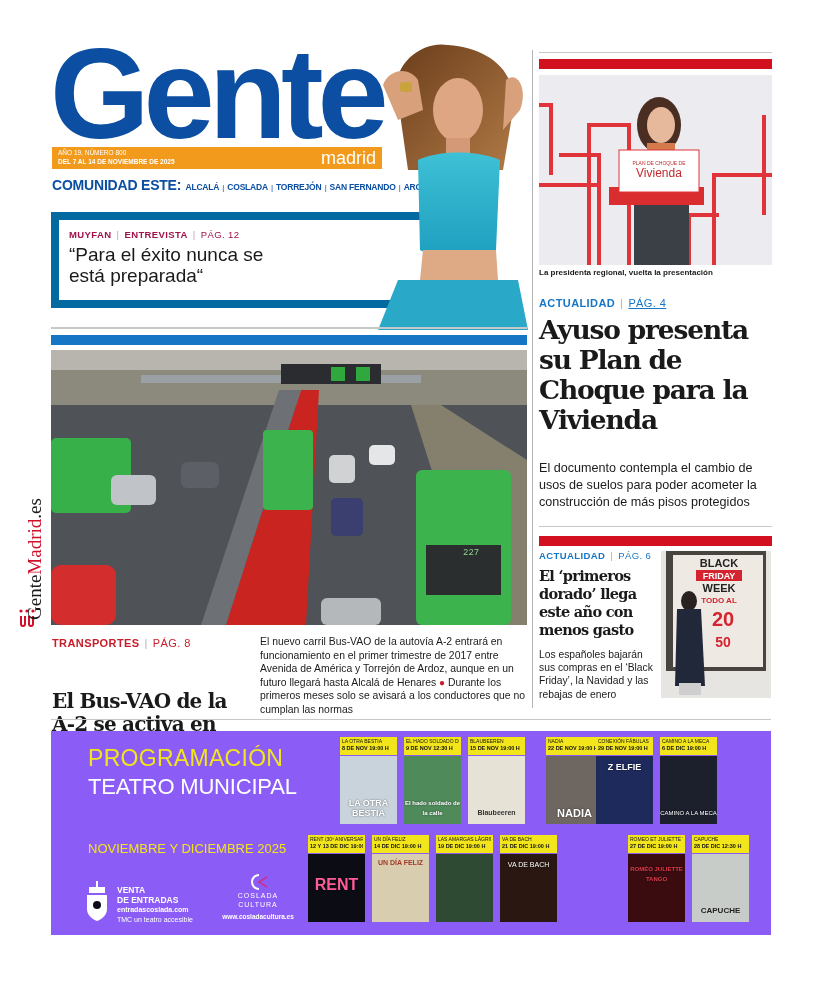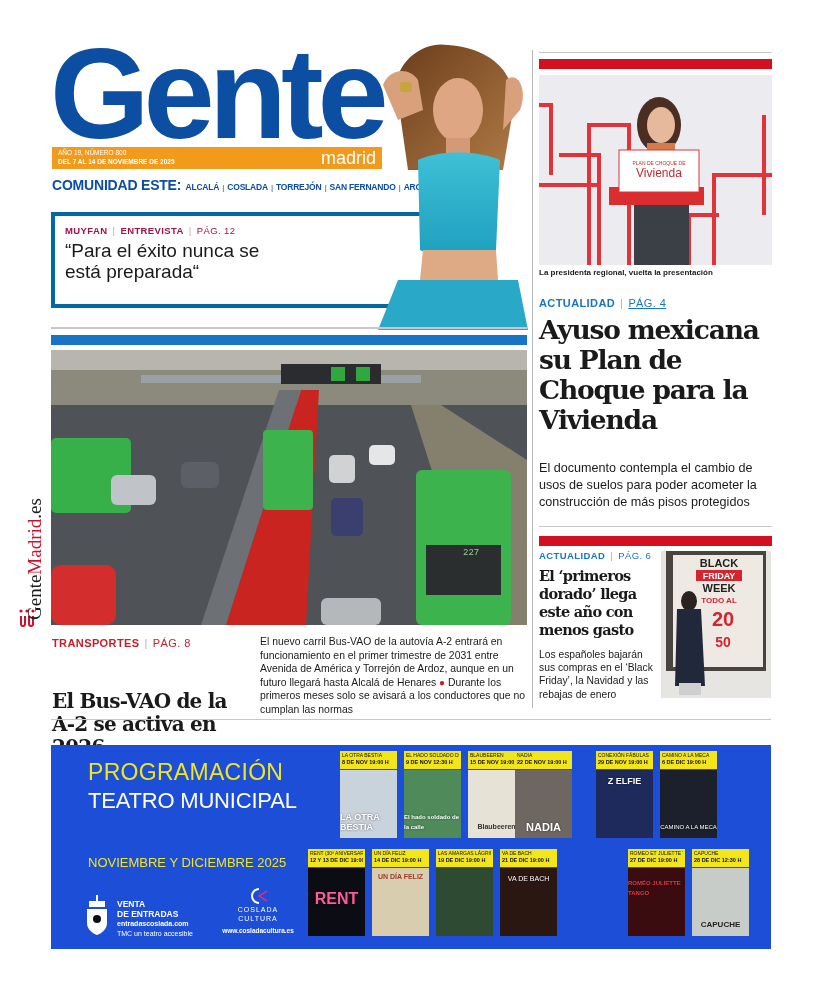--- a/index.html
+++ b/index.html
@@ -21,21 +21,21 @@
   .orange-bar .madrid { position: absolute; right: 6px; top: 1px; font-size: 18px; color: #fff; }
   .community { position: absolute; left: 52px; top: 176px; font-family: "Liberation Sans", sans-serif; font-weight: 700; color: #0b4ea2; white-space: nowrap; letter-spacing: -0.2px; }
   .community .lead { font-size: 14px; transform: scaleY(1.1); display: inline-block; }
   .community .towns { font-size: 8.5px; }
   .community .sep { color: #6a8fc7; padding: 0 3px; font-size: 8px; }
 
   
   .model { position: absolute; left: 378px; top: 40px; width: 150px; height: 290px; }
 
   
-  .interview { position: absolute; left: 51px; top: 212px; width: 388px; height: 96px; border: 4px solid #0369a1; background: #fff; }
+  .interview { position: absolute; left: 51px; top: 212px; width: 388px; height: 96px; border: 8px solid #0369a1; background: #fff; }
   .interview .kicker { position: absolute; left: 10px; top: 9px; font-size: 9.5px; font-weight: 700; color: #a1124a; letter-spacing: 0.4px; }
   .interview .quote { position: absolute; left: 10px; top: 24px; font-size: 19px; line-height: 21px; color: #1a1a1a; width: 200px; }
   .interview .deck { position: absolute; left: 192px; top: 16px; font-size: 8.6px; line-height: 11.5px; width: 130px; color: #1a1a1a; }
   .interview .deck b { font-weight: 700; }
 
   .hr-gray { position: absolute; height: 2px; background: #c8c8c8; }
   .vr-gray { position: absolute; width: 2px; background: #c8c8c8; }
 
   
   .blue-bar { position: absolute; left: 51px; top: 335px; width: 476px; height: 10px; background: #1676c5; }
@@ -59,42 +59,42 @@
   .ayuso-kicker { position: absolute; left: 539px; top: 297px; }
   .ayuso-headline { position: absolute; left: 539px; top: 315px; width: 240px; font-family: "DejaVu Serif", serif; font-weight: 700; font-size: 26.5px; line-height: 30px; color: #1a1a1a; letter-spacing: -1.2px; }
   .ayuso-deck { position: absolute; left: 539px; top: 460px; width: 235px; font-size: 12.6px; line-height: 17px; color: #1a1a1a; }
 
   .trim-kicker { position: absolute; left: 539px; top: 550px; }
   .trim-headline { position: absolute; left: 539px; top: 567px; width: 120px; font-family: "DejaVu Serif", serif; font-weight: 700; font-size: 14.5px; line-height: 18px; color: #1a1a1a; letter-spacing: -0.7px; }
   .trim-deck { position: absolute; left: 539px; top: 648px; width: 120px; font-size: 10.3px; line-height: 13.2px; color: #1a1a1a; }
   .bf-photo { position: absolute; left: 661px; top: 551px; width: 110px; height: 147px; background: #e4e2de; overflow: hidden; }
 
   
-  .ad { position: absolute; left: 51px; top: 731px; width: 720px; height: 204px; background: #1d4ed8; margin-top: 14px; }
+  .ad { position: absolute; left: 51px; top: 731px; width: 720px; height: 204px; background: #8b5cf6; }
   .ad .t1 { position: absolute; left: 37px; top: 14px; font-size: 23px; color: #f2e51c; letter-spacing: 0.3px; }
   .ad .t2 { position: absolute; left: 37px; top: 43px; font-size: 22px; color: #fff; letter-spacing: -0.2px; }
   .ad .t3 { position: absolute; left: 37px: top: 70px; }
   .ad .t3 { left: 37px; top: 70px; font-size: 31px; color: #fff; letter-spacing: 0.5px; position: absolute; }
   .ad .t4 { position: absolute; left: 37px; top: 110px; font-size: 13px; font-weight: 400; color: #f2e51c; }
   .ad .crest { position: absolute; left: 33px; top: 150px; width: 26px; height: 40px; }
   .ad .venta { position: absolute; left: 66px; top: 154px; color: #fff; }
   .ad .venta .l1, .ad .venta .l2 { font-size: 8.5px; font-weight: 700; line-height: 10px; display: block; }
   .ad .venta .l3 { font-size: 7px; font-weight: 700; display: block; line-height: 10px; }
   .ad .venta .l4 { font-size: 7px; display: block; line-height: 9px; }
   .ad .cc { position: absolute; left: 167px; top: 142px; width: 80px; text-align: center; color: #fff; }
   .ad .cc .logo-c { display: block; margin: 0 auto; width: 22px; height: 18px; }
   .ad .cc .n1, .ad .cc .n2 { font-size: 7px; letter-spacing: 1px; display: block; line-height: 9px; }
   .ad .cc .url { font-size: 6.5px; font-weight: 700; display: block; margin-top: 4px; }
 
   .show { position: absolute; width: 57px; }
   .show .lbl { background: #f2e51c; height: 18px; padding: 1px 2px; color: #111; }
   .show .lbl .name { display: block; font-size: 5px; line-height: 7px; white-space: nowrap; overflow: hidden; }
   .show .lbl .date { display: block; font-size: 5.5px; line-height: 7px; font-weight: 700; white-space: nowrap; overflow: hidden; }
   .show .poster { height: 68px; margin-top: 1px; position: relative; overflow: hidden; display: flex; align-items: flex-end; justify-content: center; }
-  .show .poster .ptitle { font-weight: 700; color: #fff; font-size: 9px; padding-bottom: 6px; line-height: 10px; text-shadow: 0 0 2px rgba(0,0,0,.6); }
+  .show .poster .ptitle { font-weight: 700; color: #fff; font-size: 9px; text-align: center; padding-bottom: 6px; line-height: 10px; text-shadow: 0 0 2px rgba(0,0,0,.6); }
 </style>
 </head>
 <body>
 
 <div class="side-brand">
   <svg class="mark" viewBox="0 0 18 22">
     <g fill="#d0102a">
         <circle cx="3" cy="3" r="1.6"></circle>
         <circle cx="9" cy="3" r="1.6"></circle>
         <circle cx="15" cy="3" r="1.6"></circle>
@@ -178,21 +178,21 @@
   <rect x="280" y="148" width="32" height="38" rx="5" fill="#3a3f70"></rect>
   <rect x="278" y="105" width="26" height="28" rx="5" fill="#d0d2d4"></rect>
   <rect x="318" y="95" width="26" height="20" rx="5" fill="#e5e6e8"></rect>
   <rect x="270" y="248" width="60" height="27" rx="6" fill="#b5b8bb"></rect>
 </svg>
 
 <div class="bus-kicker kicker kicker-red">
   <span>TRANSPORTES</span><span class="pipe">|</span><span style="font-weight:400;">PÁG. 8</span>
 </div>
 <div class="bus-headline">El Bus-VAO de la A-2 se activa en 2026</div>
-<div class="bus-deck"><span>El nuevo carril Bus-VAO de la autovía A-2 entrará en funcionamiento en el primer trimestre de 2031 entre Avenida de América y Torrejón de Ardoz, aunque en un futuro llegará hasta Alcalá de Henares</span> <span class="dot">●</span><span> Durante los primeros meses solo se avisará a los conductores que no cumplan las normas</span></div>
+<div class="bus-deck"><span>El nuevo carril Bus-VAO de la autovía A-2 entrará en funcionamiento en el primer trimestre de 2017 entre Avenida de América y Torrejón de Ardoz, aunque en un futuro llegará hasta Alcalá de Henares</span> <span class="dot">●</span><span> Durante los primeros meses solo se avisará a los conductores que no cumplan las normas</span></div>
 
 <div class="red-bar" style="left:539px;top:59px;width:233px;"></div>
 <svg class="ayuso-photo" viewBox="0 0 233 190" preserveAspectRatio="none">
   <rect width="233" height="190" fill="#ecebf0"></rect>
   <g fill="none" stroke="#e0343a" stroke-width="4">
     <path d="M0 30 h12 v70"></path>
       <path d="M50 190 v-140 h40 v140"></path>
       <path d="M20 80 h40 v110"></path>
     <path d="M175 190 v-90 h58"></path>
       <path d="M150 190 v-50 h30"></path>
@@ -205,21 +205,21 @@
   <rect x="95" y="128" width="55" height="62" fill="#3b3f46"></rect>
   <rect x="70" y="112" width="95" height="18" fill="#d92d2f"></rect>
   <rect x="80" y="75" width="80" height="42" fill="#ffffff" stroke="#e0343a" stroke-width="1"></rect>
   <text x="120" y="90" text-anchor="middle" font-size="5" fill="#c12a2e" font-family="Liberation Sans, sans-serif">PLAN DE CHOQUE DE</text>
   <text x="120" y="102" text-anchor="middle" font-size="12" fill="#c12a2e" font-family="Liberation Sans, sans-serif">Vivienda</text>
 </svg>
 <div class="caption">La presidenta regional, vuelta la presentación</div>
 <div class="ayuso-kicker kicker kicker-blue">
   <span>ACTUALIDAD</span><span class="pipe">|</span><span style="font-weight:400;text-decoration:underline;">PÁG. 4</span>
 </div>
-<div class="ayuso-headline">Ayuso mexicana su Plan de Choque para la Vivienda</div>
+<div class="ayuso-headline">Ayuso presenta su Plan de Choque para la Vivienda</div>
 <div class="ayuso-deck">El documento contempla el cambio de usos de suelos para poder acometer la construcción de más pisos protegidos</div>
 <div class="hr-gray" style="left:539px;top:526px;width:233px;height:1px;"></div>
 
 <div class="red-bar" style="left:539px;top:536px;width:233px;"></div>
 <div class="trim-kicker kicker kicker-blue" style="font-size:9.5px;">
   <span>ACTUALIDAD</span><span class="pipe">|</span><span style="font-weight:400;">PÁG. 6</span>
 </div>
 <div class="trim-headline">El ‘primeros dorado’ llega este año con menos gasto</div>
 <div class="trim-deck">Los españoles bajarán sus compras en el ‘Black Friday’, la Navidad y las rebajas de enero</div>
 <svg class="bf-photo" viewBox="0 0 110 147" preserveAspectRatio="none">
@@ -287,21 +287,21 @@
   </div>
   <div class="show" style="left:417px;top:6px;">
     <div class="lbl">
         <span class="name">BLAUBEEREN</span>
         <span class="date">15 DE NOV 19:00 H</span>
       </div>
     <div class="poster" style="background:#e6e2d6;">
         <span class="ptitle" style="color:#333;text-shadow:none;font-size:7px;">Blaubeeren</span>
       </div>
   </div>
-  <div class="show" style="left:464px;top:6px;">
+  <div class="show" style="left:495px;top:6px;">
     <div class="lbl">
         <span class="name">NADIA</span>
         <span class="date">22 DE NOV 19:00 H</span>
       </div>
     <div class="poster" style="background:#6e6660;">
         <span class="ptitle" style="font-size:11px;">NADIA</span>
       </div>
   </div>
   <div class="show" style="left:545px;top:6px;">
     <div class="lbl">

